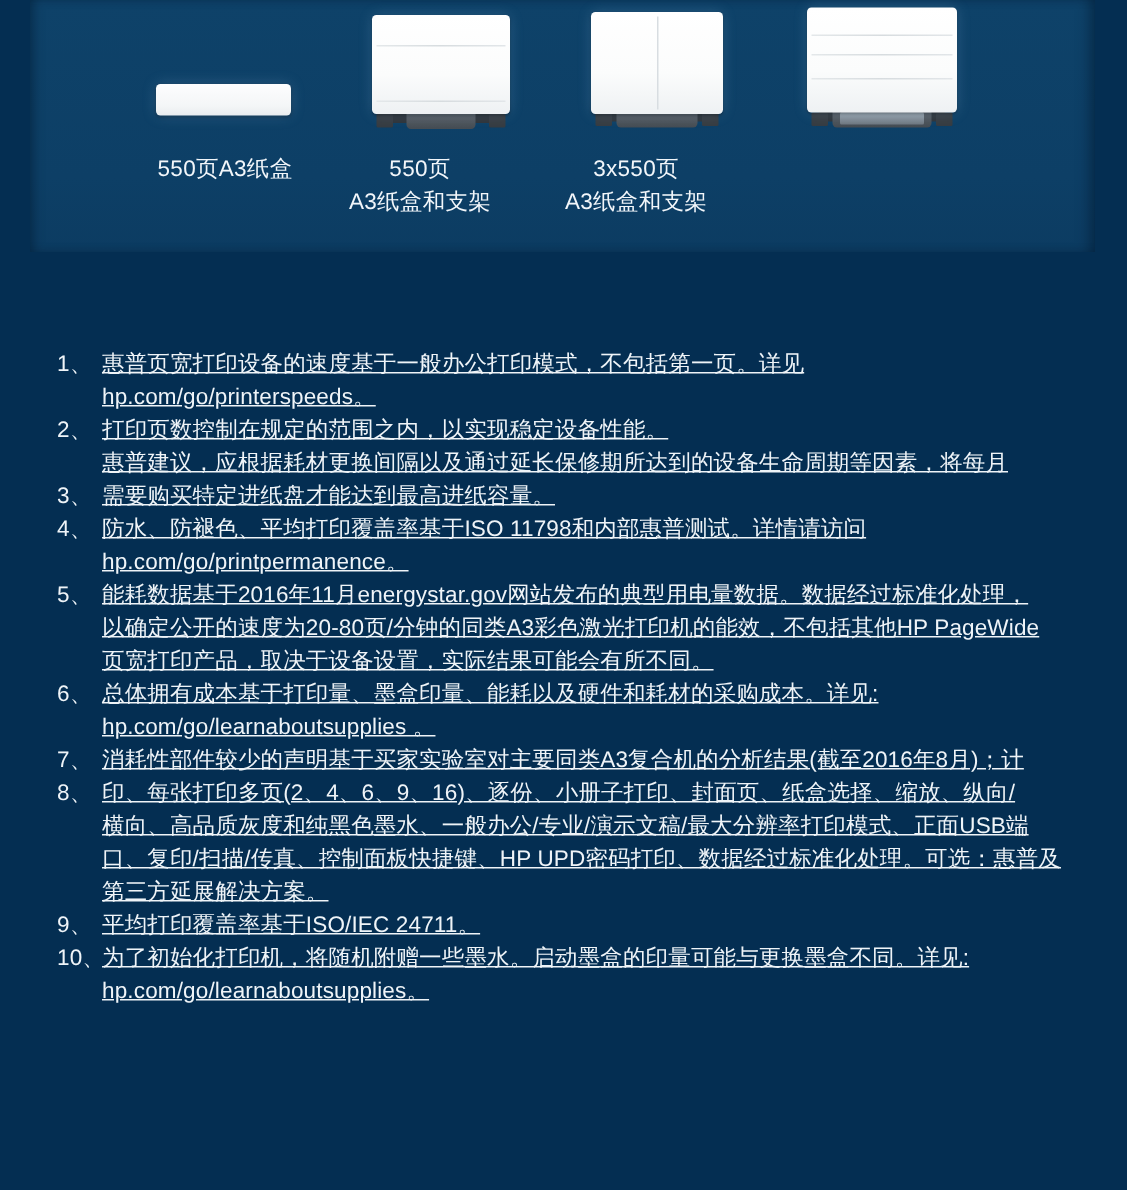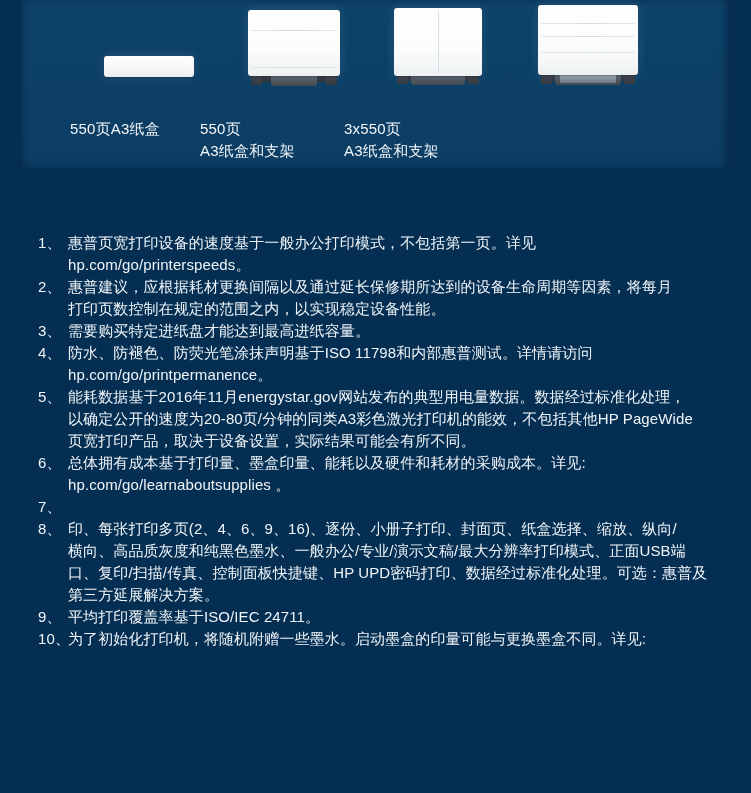--- a/index.html
+++ b/index.html
@@ -38,33 +38,33 @@
     position:absolute;bottom:0;left:50%;transform:translateX(-50%);
     background:linear-gradient(180deg,#7c858d 0%,#555c63 35%,#454c53 100%);
     border-radius:2px 2px 3px 3px;
   }
   .bracket-inner{
     position:absolute;left:5px;right:5px;top:4px;bottom:2px;
     background:linear-gradient(180deg,#9aa6af,#6e7781);
     border-radius:1px;
   }
   .plabel{
-    position:absolute;color:#f2f6fa;
-    font-size:15px;line-height:22px;letter-spacing:.2px;margin-top:16px;
+    position:absolute;text-align:center;color:#f2f6fa;
+    font-size:15px;line-height:22px;letter-spacing:.2px;
   }
 
   
   .footnotes{
     position:absolute;left:38px;top:232px;width:692px;
     color:#eff4f8;font-size:15px;line-height:22px;
     letter-spacing:.1px;
   }
   .fn{display:grid;grid-template-columns:30px 1fr;}
   .fn-num{white-space:nowrap;}
-  .fn-line{display:block;}
+  .fn-line{display:block;text-decoration:underline;}
 </style>
 </head>
 <body>
 
 <div class="screen">
 
   <div class="panel">
 
     <div class="product" style="left:84px;top:56px;width:90px;height:21px;">
       <div class="tray"></div>
@@ -125,36 +125,36 @@
       <span class="fn-num">1、</span>
       <span class="fn-text">
         <span class="fn-line">惠普页宽打印设备的速度基于一般办公打印模式，不包括第一页。详见</span>
         <span class="fn-line">hp.com/go/printerspeeds。</span>
       </span>
     </div>
 
     <div class="fn">
       <span class="fn-num">2、</span>
       <span class="fn-text">
+        <span class="fn-line">打印页数控制在规定的范围之内，以实现稳定设备性能。</span>
         <span class="fn-line">惠普建议，应根据耗材更换间隔以及通过延长保修期所达到的设备生命周期等因素，将每月</span>
-        <span class="fn-line">打印页数控制在规定的范围之内，以实现稳定设备性能。</span>
       </span>
     </div>
 
     <div class="fn">
       <span class="fn-num">3、</span>
       <span class="fn-text">
         <span class="fn-line">需要购买特定进纸盘才能达到最高进纸容量。</span>
       </span>
     </div>
 
     <div class="fn">
       <span class="fn-num">4、</span>
       <span class="fn-text">
-        <span class="fn-line">防水、防褪色、防荧光笔涂抹声明基于ISO 11798和内部惠普测试。详情请访问</span>
+        <span class="fn-line">防水、防褪色、平均打印覆盖率基于ISO 11798和内部惠普测试。详情请访问</span>
         <span class="fn-line">hp.com/go/printpermanence。</span>
       </span>
     </div>
 
     <div class="fn">
       <span class="fn-num">5、</span>
       <span class="fn-text">
         <span class="fn-line">能耗数据基于2016年11月energystar.gov网站发布的典型用电量数据。数据经过标准化处理，</span>
         <span class="fn-line">以确定公开的速度为20-80页/分钟的同类A3彩色激光打印机的能效，不包括其他HP PageWide</span>
         <span class="fn-line">页宽打印产品，取决于设备设置，实际结果可能会有所不同。</span>
@@ -165,20 +165,21 @@
       <span class="fn-num">6、</span>
       <span class="fn-text">
         <span class="fn-line">总体拥有成本基于打印量、墨盒印量、能耗以及硬件和耗材的采购成本。详见:</span>
         <span class="fn-line">hp.com/go/learnaboutsupplies 。</span>
       </span>
     </div>
 
     <div class="fn">
       <span class="fn-num">7、</span>
       <span class="fn-text">
+        <span class="fn-line">消耗性部件较少的声明基于买家实验室对主要同类A3复合机的分析结果(截至2016年8月)；计</span>
       </span>
     </div>
 
     <div class="fn">
       <span class="fn-num">8、</span>
       <span class="fn-text">
         <span class="fn-line">印、每张打印多页(2、4、6、9、16)、逐份、小册子打印、封面页、纸盒选择、缩放、纵向/</span>
         <span class="fn-line">横向、高品质灰度和纯黑色墨水、一般办公/专业/演示文稿/最大分辨率打印模式、正面USB端</span>
         <span class="fn-line">口、复印/扫描/传真、控制面板快捷键、HP UPD密码打印、数据经过标准化处理。可选：惠普及</span>
         <span class="fn-line">第三方延展解决方案。</span>
@@ -189,17 +190,18 @@
       <span class="fn-num">9、</span>
       <span class="fn-text">
         <span class="fn-line">平均打印覆盖率基于ISO/IEC 24711。</span>
       </span>
     </div>
 
     <div class="fn">
       <span class="fn-num">10、</span>
       <span class="fn-text">
         <span class="fn-line">为了初始化打印机，将随机附赠一些墨水。启动墨盒的印量可能与更换墨盒不同。详见:</span>
+        <span class="fn-line">hp.com/go/learnaboutsupplies。</span>
       </span>
     </div>
 
   </div>
 </div>
 
 </body></html>

